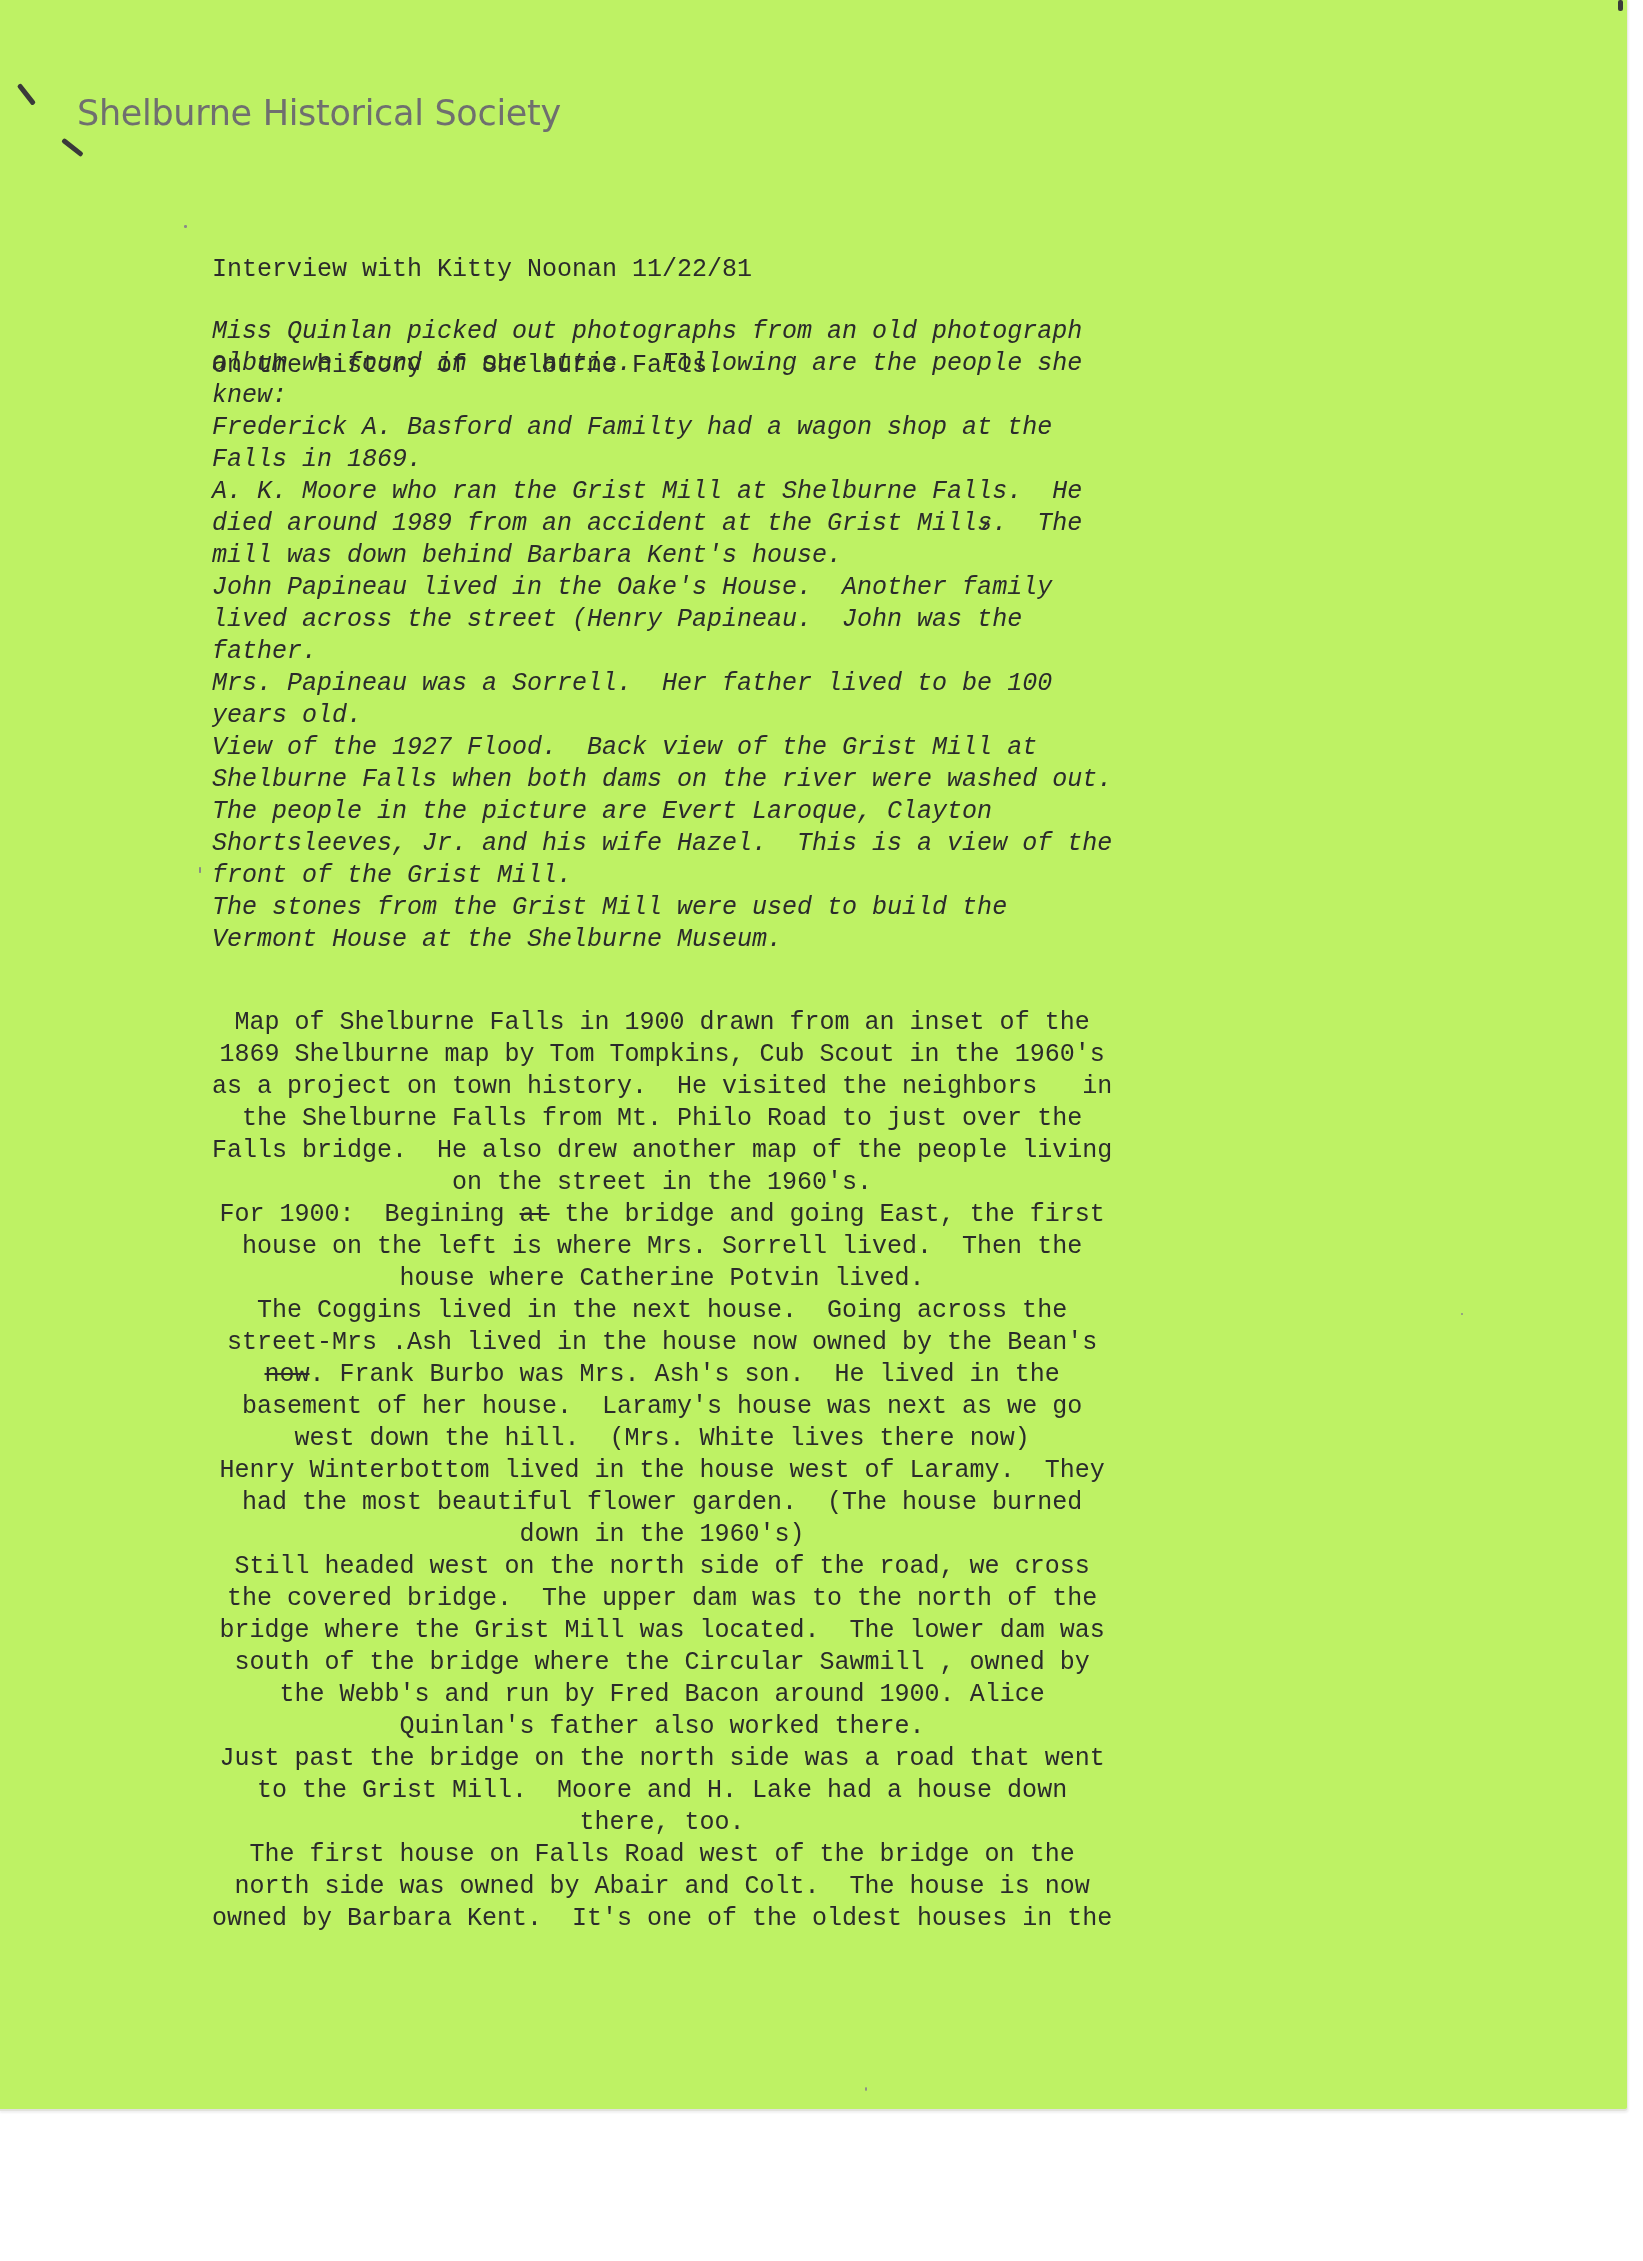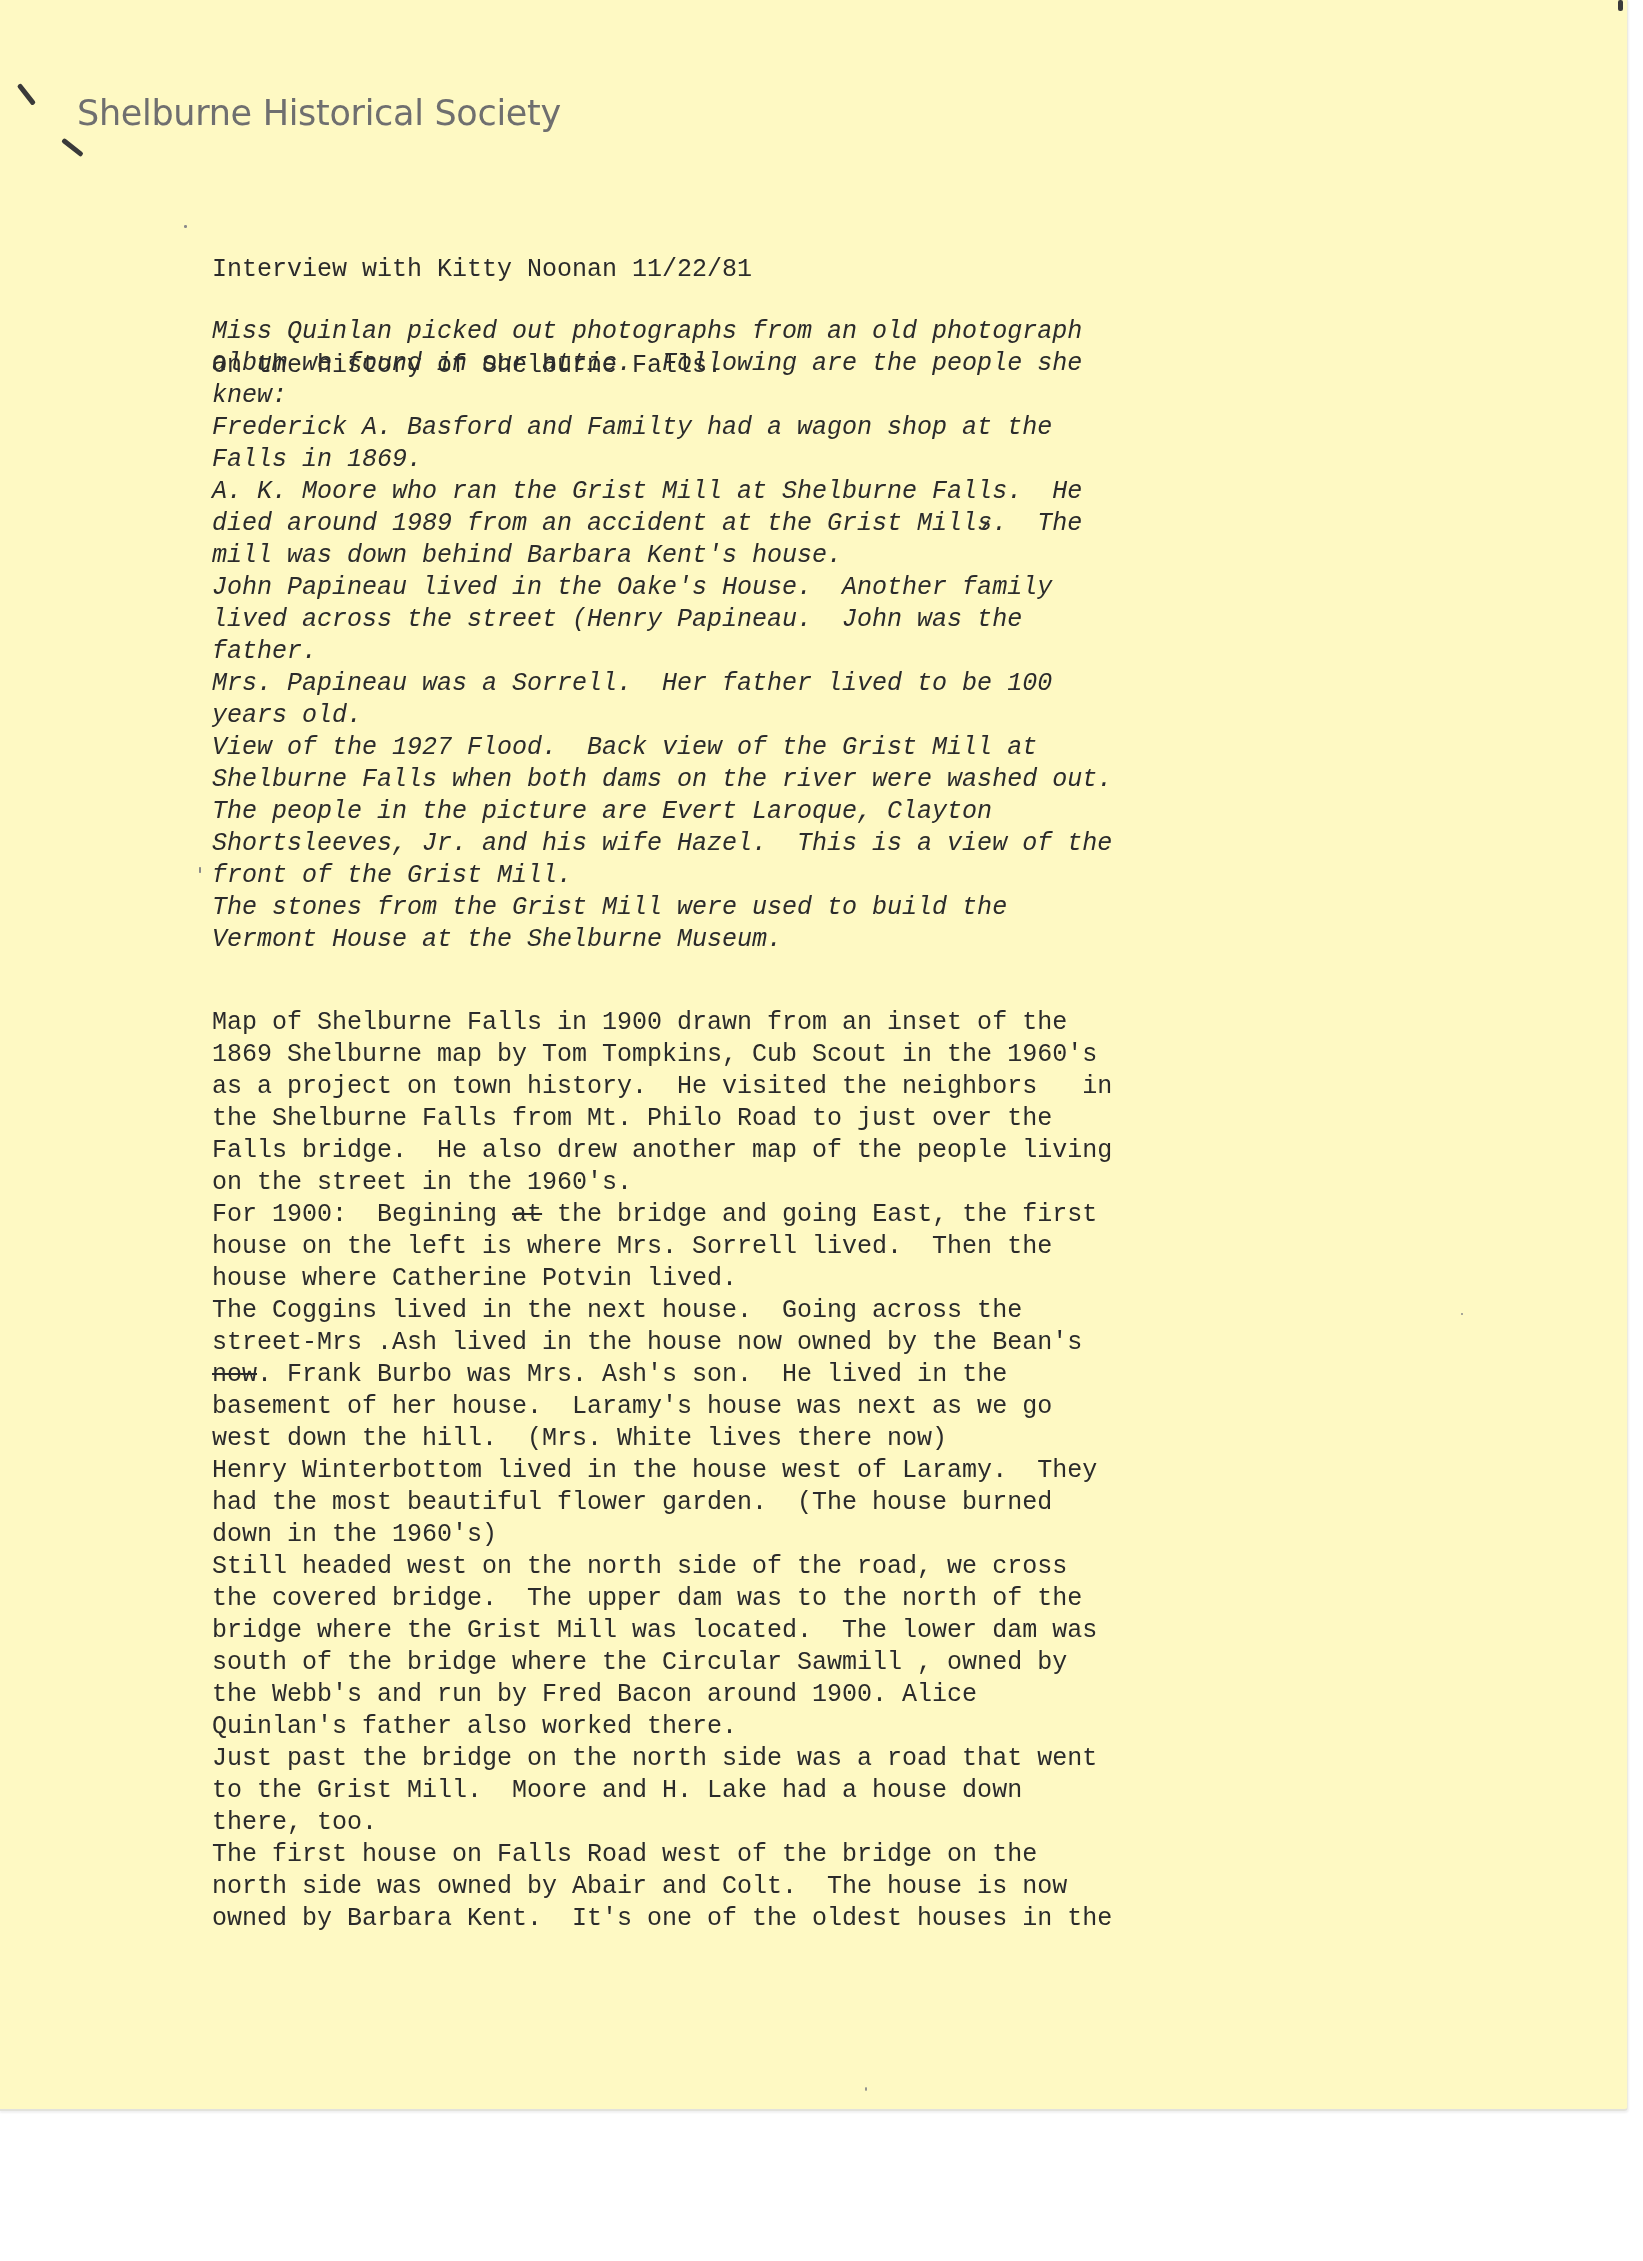--- a/index.html
+++ b/index.html
@@ -2,21 +2,21 @@
 <html style="font-size:11px"><head>
 <meta charset="utf-8">
 <style>
   html, body { margin: 0; padding: 0; }
   body {
     width: 1644px; height: 2261px; position: relative; overflow: hidden;
     background: #ffffff;
   }
   .paper {
     position: absolute; left: 0; top: 0; width: 1627px; height: 2109px;
-    background: #fef9c3;
+    background: #bef264;
     border-right: 1.4px solid #ecebe0;
     border-bottom: 2.1px solid #e2e2dc;
     border-bottom-right-radius: 4.1px;
     box-shadow: 0.7px 1.4px 2.1px rgba(0,0,0,0.06);
   }
   .watermark {
     position: absolute; left: 77px; top: 93px;
     font-family: "DejaVu Sans", sans-serif; font-size: 35px;
     color: #6f6f6f; letter-spacing: -0.3px; white-space: nowrap;
   }
@@ -30,21 +30,21 @@
   .typed .ln { display: block; height: 32px; }
   .strike { text-decoration: line-through; text-decoration-thickness: 2.1px; }
   .slash { position: relative; }
   .slash::after {
     content: ""; position: absolute; left: 2.7px; right: 1.4px; top: 50%;
     border-top: 2.1px solid #333; transform: rotate(-55deg);
   }
   .speck { position: absolute; background: #8a8a8a; border-radius: 50%; }
   #header { top: 190px; }
   #section1 { top: 316px; font-style: italic; }
-  #section2 { top: 1007px; }
+  #section2 { top: 1007px; text-align: center; }
 </style>
 </head>
 <body>
 
 <div class="paper">
   <div class="staple" style="left:13.7px;top:92px;width:25px;transform:rotate(52deg);"></div>
   <div class="staple" style="left:60px;top:145px;width:25px;transform:rotate(38deg);"></div>
   <div class="staple" style="left:1618px;top:0px;width:4.8px;height:11px;"></div>
 
   <div class="watermark">Shelburne Historical Society</div>

